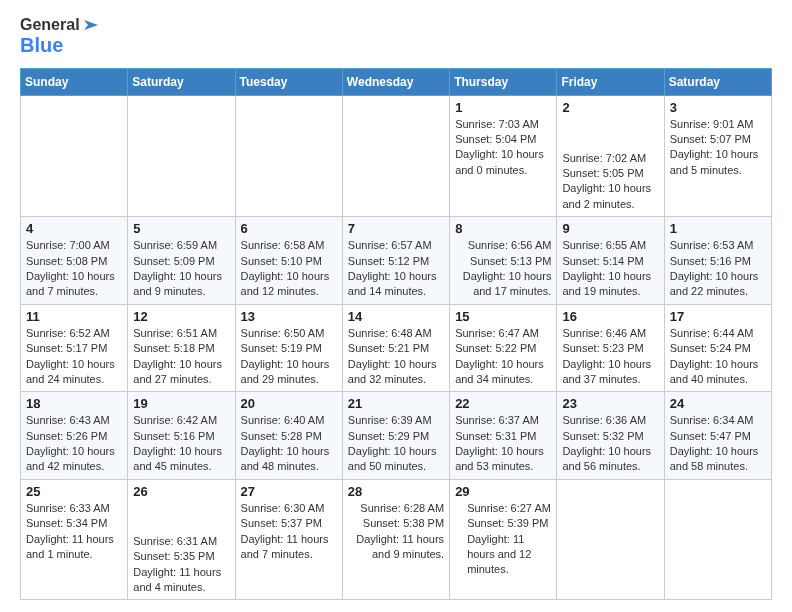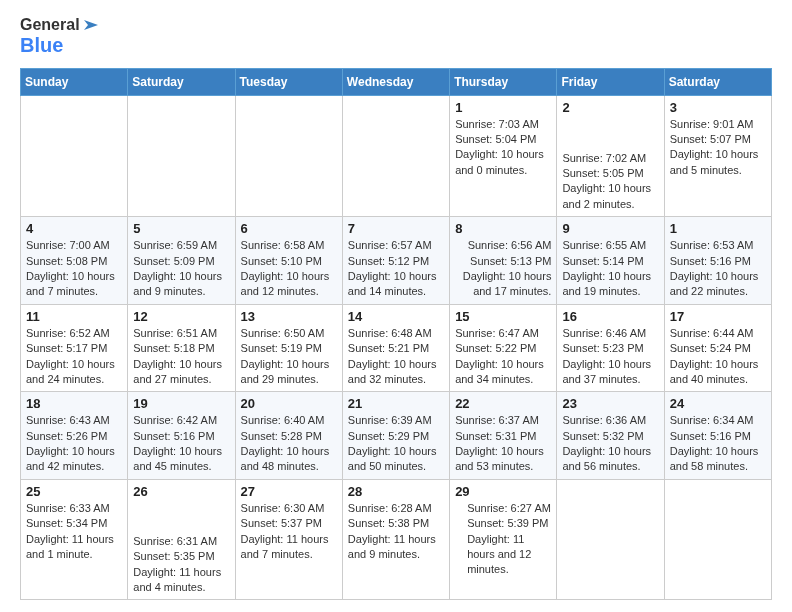--- a/index.html
+++ b/index.html
@@ -257,21 +257,21 @@
         </td>
         <td>
           <span class="day-number">23</span>
           <div class="day-info" style="white-space: pre-line;">Sunrise: 6:36 AM
 Sunset: 5:32 PM
 Daylight: 10 hours and 56 minutes.</div>
         </td>
         <td>
           <span class="day-number">24</span>
           <div class="day-info" style="white-space: pre-line;">Sunrise: 6:34 AM
-Sunset: 5:16 PM
+Sunset: 5:47 PM
 Daylight: 10 hours and 58 minutes.</div>
         </td>
       </tr>
       <tr>
         <td>
           <span class="day-number">25</span>
           <div class="day-info" style="white-space: pre-line;">Sunrise: 6:33 AM
 Sunset: 5:34 PM
 Daylight: 11 hours and 1 minute.</div>
         </td>
@@ -282,21 +282,21 @@
 Daylight: 11 hours and 4 minutes.</div>
         </td>
         <td>
           <span class="day-number">27</span>
           <div class="day-info" style="white-space: pre-line;">Sunrise: 6:30 AM
 Sunset: 5:37 PM
 Daylight: 11 hours and 7 minutes.</div>
         </td>
         <td>
           <span class="day-number">28</span>
-          <div class="day-info" style="white-space: pre-line;">Sunrise: 6:28 AM
+          <div class="day-info" style="white-space: pre-line; text-align: right;">Sunrise: 6:28 AM
 Sunset: 5:38 PM
 Daylight: 11 hours and 9 minutes.</div>
         </td>
         <td>
           <span class="day-number">29</span>
           <div class="day-info" style="white-space: pre-line; margin-left: 12px;">Sunrise: 6:27 AM
 Sunset: 5:39 PM
 Daylight: 11 hours and 12 minutes.</div>
         </td>
         <td class="empty-cell"></td>

